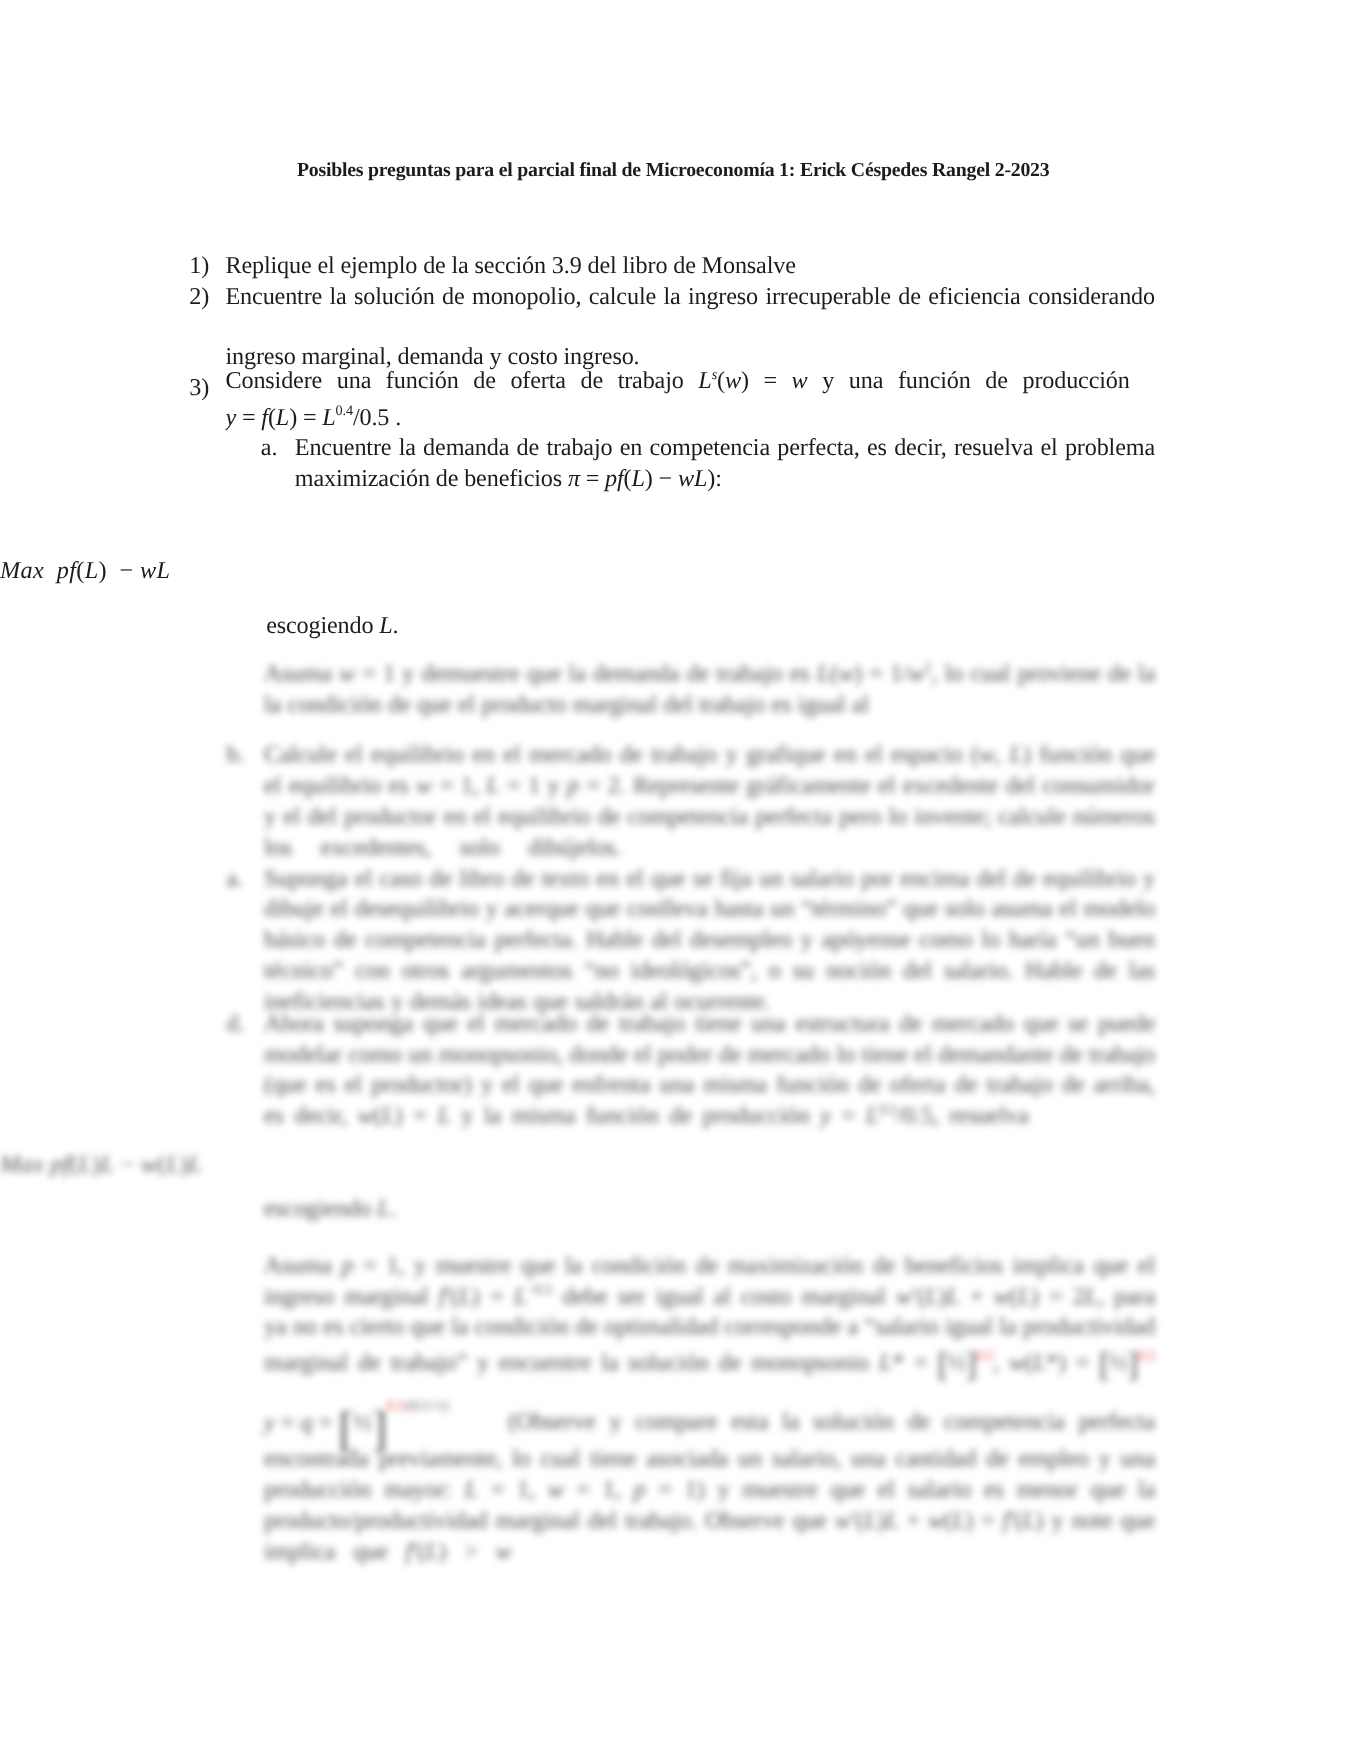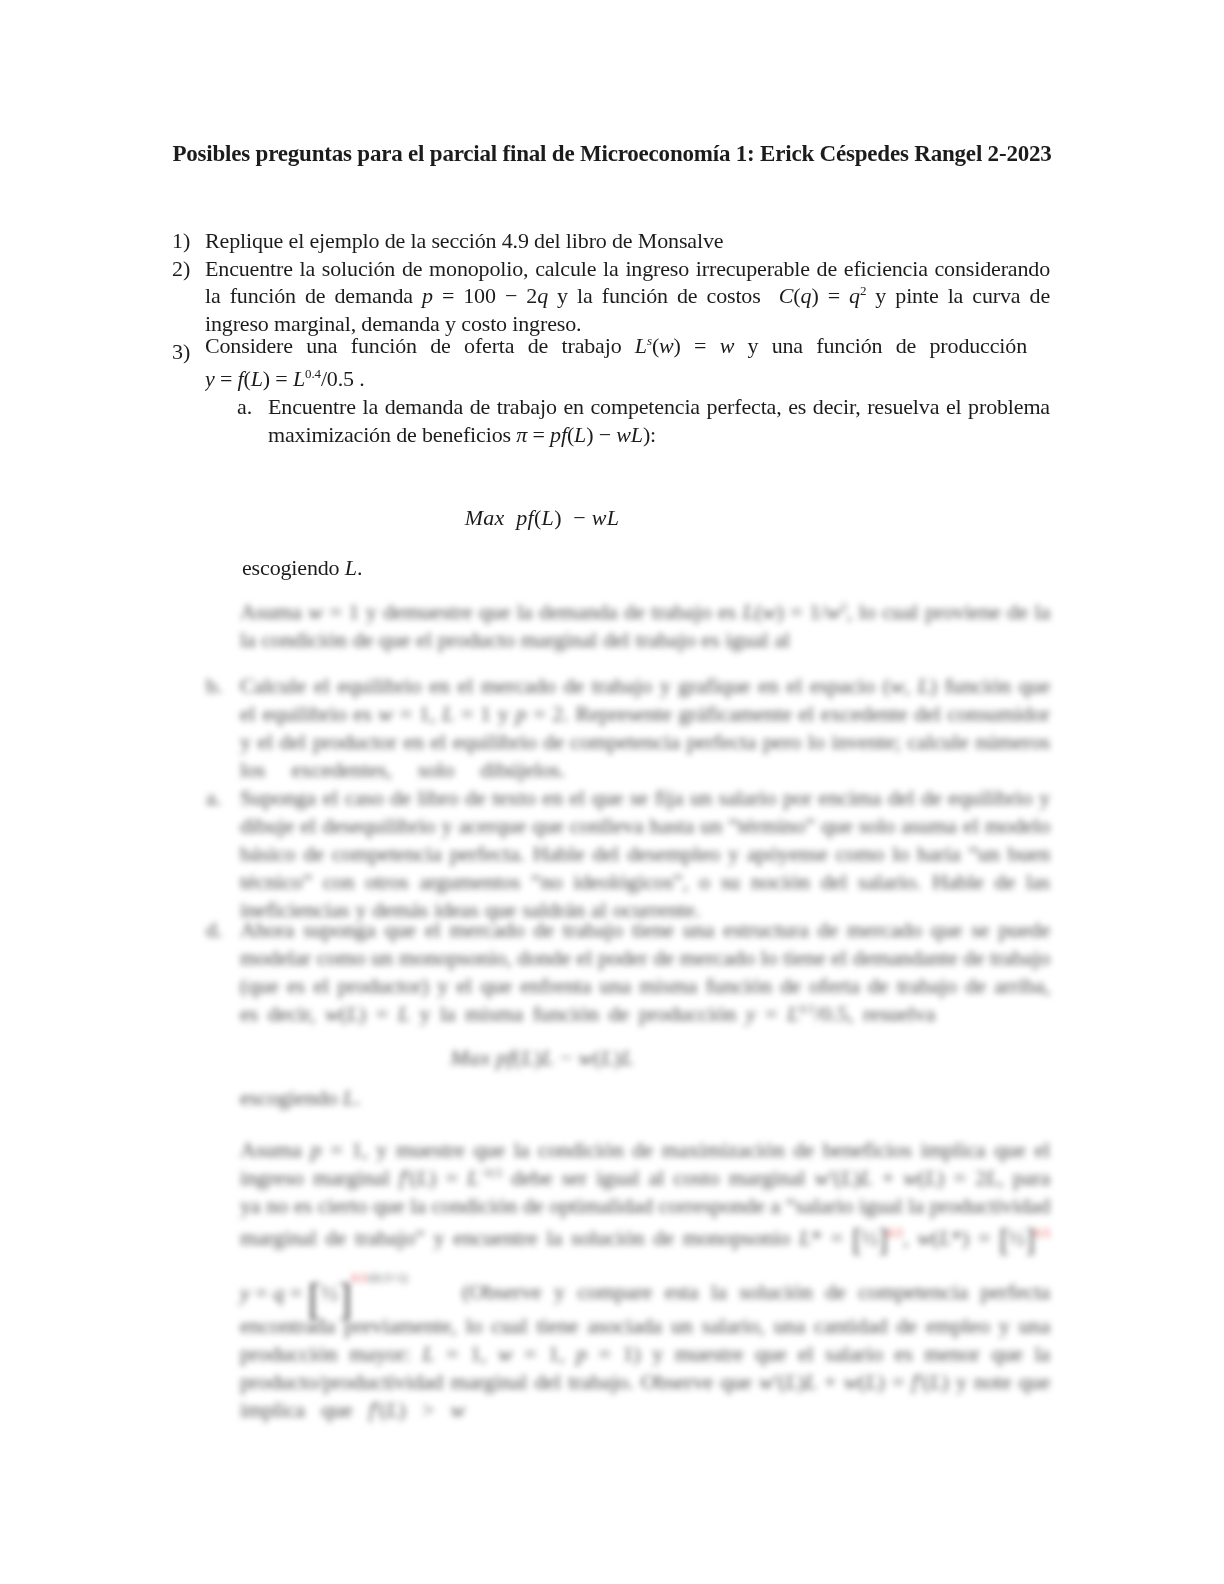--- a/index.html
+++ b/index.html
@@ -3,31 +3,31 @@
 <meta charset="utf-8">
 <style>
   html,body{margin:0;padding:0;background:#ffffff;}
   .page{
     position:relative;width:1224px;height:1584px;background:#ffffff;
     font-family:"Liberation Serif","DejaVu Serif",serif;color:#1c1c1c;
     overflow:hidden;
   }
   .title{
     position:absolute;top:139px;left:0;width:1224px;text-align:center;
-    font-weight:bold;font-size:23px;line-height:30px;letter-spacing:-0.2px;
+    font-weight:bold;font-size:18px;line-height:30px;letter-spacing:-0.2px;
   }
   .ln{
     position:absolute;font-size:22px;line-height:28px;height:30px;
     overflow:hidden;letter-spacing:-0.15px;white-space:normal;hyphens:none;
   }
   .j{text-align:justify;text-align-last:justify;}
   .lft{text-align:left;white-space:nowrap;}
   .mk{position:absolute;font-size:22px;line-height:28px;}
   .eq{
-    position:absolute;left:0;width:1084px;text-align:center;
+    position:absolute;left:0;width:1084px;text-align:left;
     font-size:22px;line-height:28px;letter-spacing:0.3px;
   }
   .blur{filter:blur(3.3px);color:#505050;}
   .blur.mk{color:#505050;}
   sup{font-size:13px;line-height:0;}
   .red{color:#e03b3b;}
   .brk{font-size:31px;vertical-align:-6px;letter-spacing:-1px;}
   .brk2{font-size:44px;vertical-align:-14px;letter-spacing:-1px;}
   .tall{height:44px;overflow:visible;}
   .l5wrap{position:absolute;left:240px;top:1272px;width:810px;height:50px;font-size:22px;}
@@ -37,25 +37,24 @@
   i{font-style:italic;}
 </style>
 </head>
 <body>
 
 <div class="page">
 
   <div class="title">Posibles preguntas para el parcial final de Microeconomía 1: Erick Céspedes Rangel 2-2023</div>
 
   <span class="mk" style="left:172px;top:227px">1)</span>
-  <div class="ln lft" style="left:205px;top:227px;width:845px">Replique el ejemplo de la sección 4.9 del libro de Monsalve</div>
+  <div class="ln lft" style="left:205px;top:227px;width:845px">Replique el ejemplo de la sección 3.9 del libro de Monsalve</div>
 
   <span class="mk" style="left:172px;top:255px">2)</span>
   <div class="ln j" style="left:205px;top:255px;width:845px">Encuentre la solución de monopolio, calcule la ingreso irrecuperable de eficiencia considerando</div>
-  <div class="ln j" style="left:205px;top:282px;width:845px">la función de demanda <i>p</i> = 100 − 2<i>q</i> y la función de costos&nbsp; <i>C</i>(<i>q</i>) = <i>q</i><sup>2</sup> y pinte la curva de</div>
   <div class="ln lft" style="left:205px;top:310px;width:845px">ingreso marginal, demanda y costo ingreso.</div>
 
   <span class="mk" style="left:172px;top:338px">3)</span>
   <div class="ln j" style="left:205px;top:332px;width:822px">Considere una función de oferta de trabajo <i>L<sup>s</sup></i>(<i>w</i>) = <i>w</i> y una función de producción</div>
   <div class="ln lft" style="left:205px;top:365px;width:845px"><i>y</i> = <i>f</i>(<i>L</i>) = <i>L</i><sup>0.4</sup>/0.5 .</div>
 
   <span class="mk" style="left:237px;top:393px">a.</span>
   <div class="ln j" style="left:268px;top:393px;width:782px">Encuentre la demanda de trabajo en competencia perfecta, es decir, resuelva el problema (de</div>
   <div class="ln lft" style="left:268px;top:421px;width:782px">maximización de beneficios <i>π</i> = <i>pf</i>(<i>L</i>) − <i>wL</i>):</div>
 

